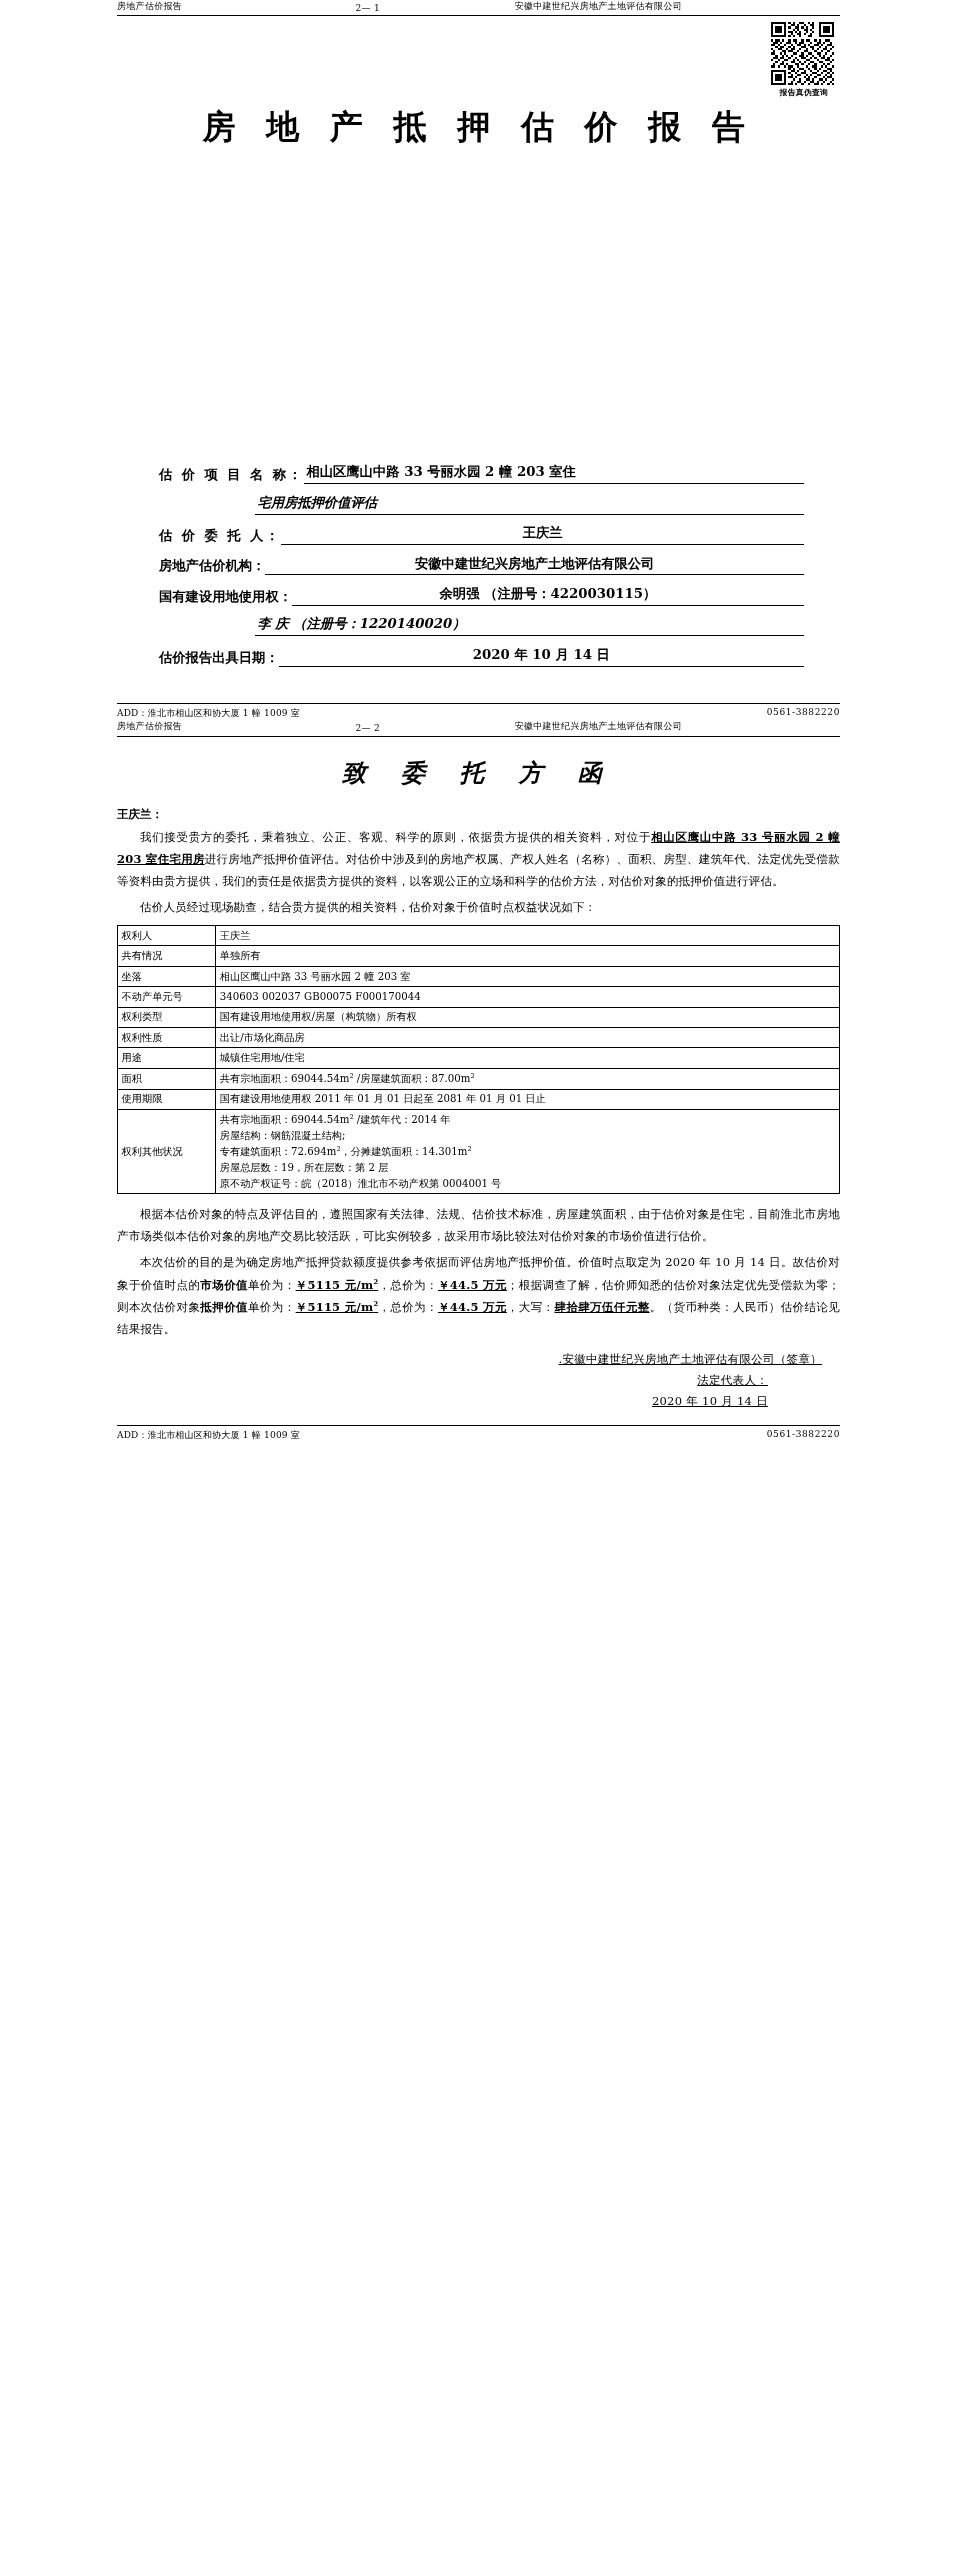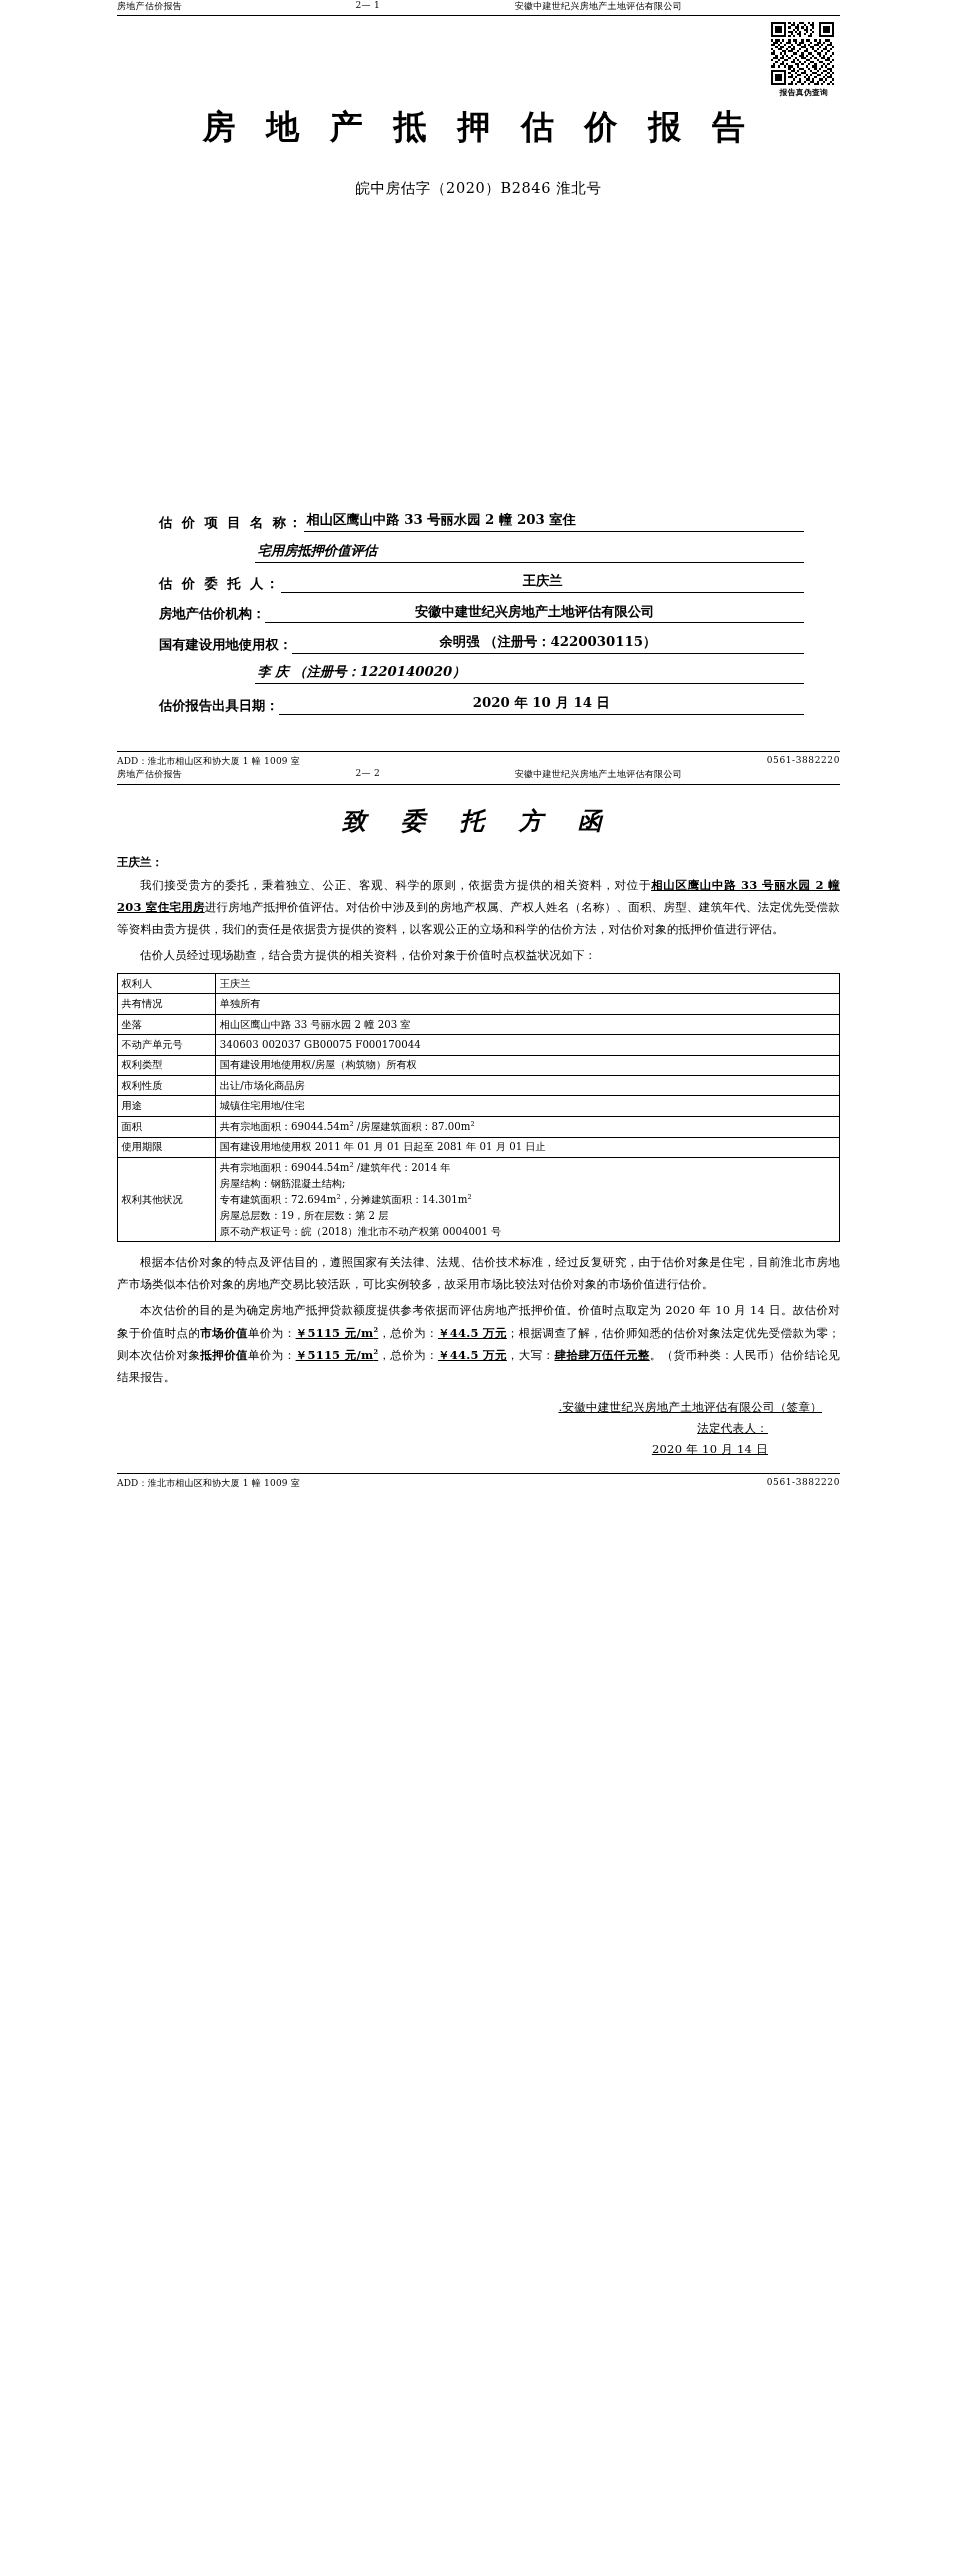--- a/index.html
+++ b/index.html
@@ -20,20 +20,21 @@
   }
   .sheet {
     margin: 0 auto;
     width: 723px;
     position: relative;
   }
 
   
   .runhead {
     display: flex;
+    align-items: flex-end;
     font-size: 9px;
     letter-spacing: 0.3px;
     border-bottom: 0.9px solid #000;
     padding-bottom: 2.4px;
   }
   .runhead .left { width: 33%; text-align: left; }
   .runhead .mid  { width: 22%; text-align: left; font-family: "DejaVu Serif", serif; }
   .runhead .right{ flex: 1; text-align: left; }
 
   .runfoot {
@@ -419,21 +420,20 @@
               <rect x="20" y="28" width="2" height="1"></rect>
               <rect x="23" y="28" width="1" height="1"></rect>
               <rect x="26" y="28" width="1" height="1"></rect>
               <rect x="28" y="28" width="1" height="1"></rect>
           </g>
         </svg>
         <div class="qr-label">报告真伪查询</div>
       </div>
 
       <div class="cover-title">房 地 产 抵 押 估 价 报 告</div>
-      <div class="cover-sub">皖中房估字（2020）B2846 淮北号</div>
     </div>
 
     <div class="cover-gap"></div>
 
     <div class="field-list">
       <div class="field-row">
         <span class="field-label">估 价 项 目 名 称：</span>
         <span class="field-value left">相山区鹰山中路 33 号丽水园 2 幢 203 室住</span>
       </div>
       <div class="field-cont">
@@ -523,21 +523,21 @@
           <td class="k">权利其他状况</td>
           <td style="white-space: pre-line;">共有宗地面积：69044.54m<span class="sup">2</span> /建筑年代：2014 年
 房屋结构：钢筋混凝土结构;
 专有建筑面积：72.694m<span class="sup">2</span>，分摊建筑面积：14.301m<span class="sup">2</span>
 房屋总层数：19，所在层数：第 2 层
 原不动产权证号：皖（2018）淮北市不动产权第 0004001 号</td>
         </tr>
       </tbody>
     </table>
 
-    <p class="para indent">根据本估价对象的特点及评估目的，遵照国家有关法律、法规、估价技术标准，经过反复研究，由于估价对象是住宅，目前淮北市房地产市场类似本估价对象的房地产交易比较活跃，可比实例较多，故采用市场比较法对估价对象的市场价值进行估价。</p>
+    <p class="para indent">根据本估价对象的特点及评估目的，遵照国家有关法律、法规、估价技术标准，房屋建筑面积，由于估价对象是住宅，目前淮北市房地产市场类似本估价对象的房地产交易比较活跃，可比实例较多，故采用市场比较法对估价对象的市场价值进行估价。</p>
 
     <p class="para indent">
       <span>本次估价的目的是为确定房地产抵押贷款额度提供参考依据而评估房地产抵押价值。价值时点取定为 2020 年 10 月 14 日。故估价对象于价值时点的</span><span class="b">市场价值</span><span>单价为：</span><span class="u">￥5115 元/m<span class="sup">2</span></span><span>，总价为：</span><span class="u">￥44.5 万元</span><span>；根据调查了解，估价师知悉的估价对象法定优先受偿款为零；则本次估价对象</span><span class="b">抵押价值</span><span>单价为：</span><span class="u">￥5115 元/m<span class="sup">2</span></span><span>，总价为：</span><span class="u">￥44.5 万元</span><span>，大写：</span><span class="u">肆拾肆万伍仟元整</span><span>。（货币种类：人民币）</span><span>估价结论见结果报告。</span>
     </p>
 
     <div class="sign-block">
       <div class="sign-line company">.安徽中建世纪兴房地产土地评估有限公司（签章）</div>
       <div class="sign-line rep">法定代表人：</div>
       <div class="sign-line date">2020 年 10 月 14 日</div>
     </div>

